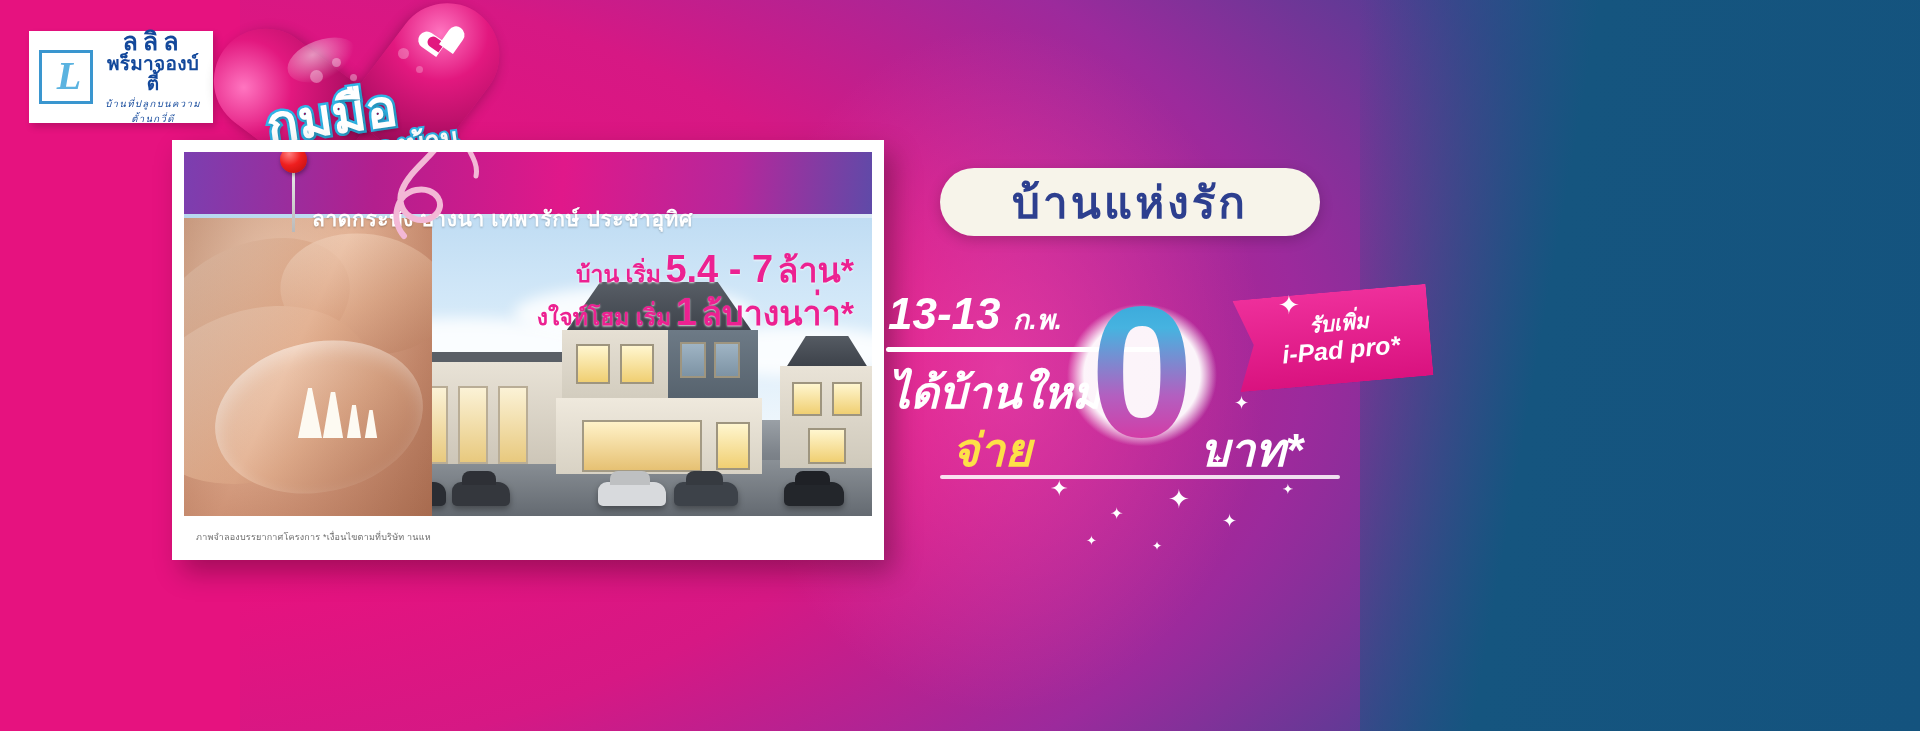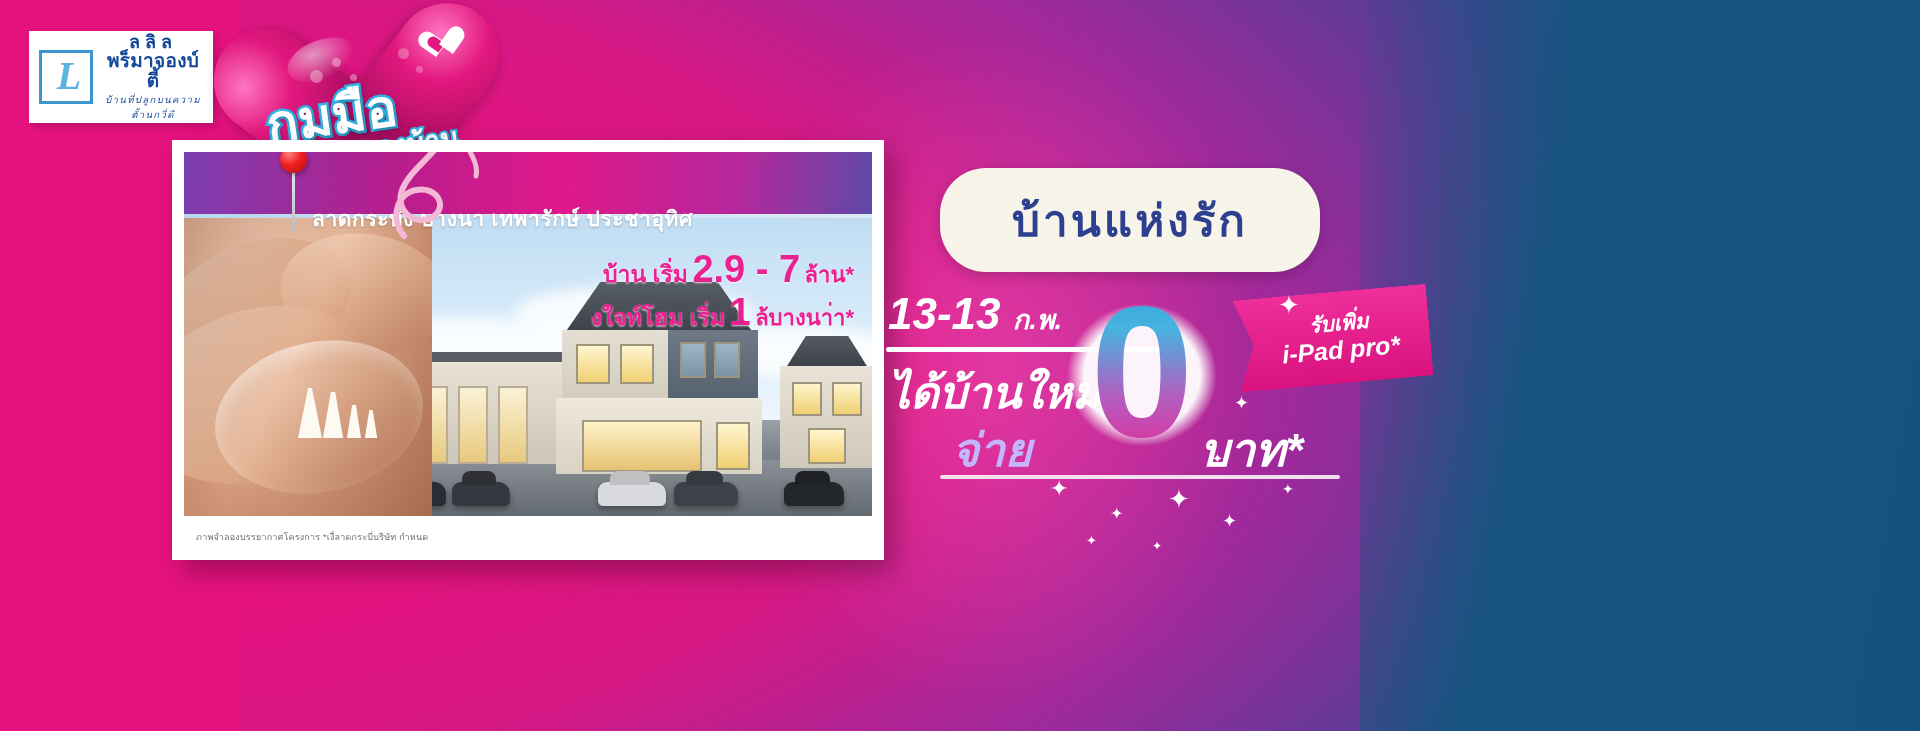--- a/index.html
+++ b/index.html
@@ -55,21 +55,21 @@
     font-style:italic;
     font-weight:700;
     font-size:40px;
     color:#5bb3e0;
     line-height:1;
     transform:translateY(-1px);
     letter-spacing:-6px;
   }
   .logo-text { flex:1; padding-top:2px; }
   .logo-th1 {
-    font-size:18px; color:#13489b; font-weight:700;
+    font-size:25px; color:#13489b; font-weight:700;
     letter-spacing:5px; line-height:.95; text-align:center;
   }
   .logo-th2 {
     font-size:19px; color:#13489b; font-weight:700;
     line-height:1.05; text-align:center; letter-spacing:.3px;
   }
   .logo-tag {
     font-size:9.5px; color:#13489b; font-style:italic;
     text-align:center; letter-spacing:1.4px; margin-top:2px;
   }
@@ -319,31 +319,31 @@
   .price-wrap {
     position:absolute; right:18px; top:96px; z-index:5; text-align:right;
   }
   .price-line {
     white-space:nowrap; line-height:1.12;
     color:#ec2191; font-weight:700;
     text-shadow:0 1px 2px rgba(255,255,255,.8);
   }
   .pl-sm { font-size:23px; }
   .pl-big { font-size:38px; font-weight:900; }
-  .pl-mid { font-size:22px; font-weight:900; }
+  .pl-mid { font-size:34px; font-weight:900; }
 
   .disclaimer {
     position:absolute; left:24px; bottom:16px;
     font-size:9px; color:#6d6d6d; letter-spacing:.2px;
   }
 
   
   .pill {
     position:absolute; left:940px; top:168px;
-    width:380px; height:104px;
+    width:380px; height:68px;
     background:#f7f4ea;
     border-radius:46px;
     display:flex; align-items:center; justify-content:center;
     box-shadow:0 4px 14px rgba(0,0,0,.2);
   }
   .pill-text {
     font-size:44px; font-weight:900; color:#2d3f8f;
     letter-spacing:3px; white-space:nowrap;
   }
 
@@ -360,21 +360,21 @@
     position:absolute; left:6px; top:62px; width:286px; height:5px;
     background:#ffffff; border-radius:3px;
   }
   .l2 {
     position:absolute; left:8px; top:72px;
     font-size:44px; font-weight:900; font-style:italic; color:#ffffff;
     white-space:nowrap;
   }
   .l3 {
     position:absolute; left:72px; top:128px;
-    font-size:46px; font-weight:900; font-style:italic; color:#c4b5fd;
+    font-size:46px; font-weight:900; font-style:italic; color:#fde047;
     white-space:nowrap;
   }
   .rule2 {
     position:absolute; left:60px; top:190px; width:400px; height:4px;
     background:rgba(255,255,255,.85); border-radius:3px;
   }
   .baht {
     position:absolute; left:320px; top:128px;
     font-size:46px; font-weight:900; font-style:italic; color:#ffffff;
     white-space:nowrap;
@@ -551,32 +551,32 @@
       <div class="band-text">ลาดกระบัง บางนา เทพารักษ์ ประชาอุทิศ</div>
 
       <svg class="ribbon-curl" viewBox="0 0 140 150">
         <path d="M70 8 C64 46, 28 60, 18 86 C10 108, 34 124, 50 112 C64 101, 52 82, 32 86 C12 90, 6 116, 20 132" fill="none" stroke="#f3b8d6" stroke-width="6" stroke-linecap="round"></path>
         <path d="M70 8 C76 40, 96 54, 92 72" fill="none" stroke="#f3b8d6" stroke-width="5" stroke-linecap="round"></path>
       </svg>
 
       <div class="price-wrap">
         <div class="price-line">
           <span class="pl-sm">บ้าน เริ่ม</span>
-          <span class="pl-big">2.9 - 7</span>
+          <span class="pl-big">5.4 - 7</span>
           <span class="pl-mid">ล้าน*</span>
         </div>
         <div class="price-line">
           <span class="pl-sm">งใจท์โฮม เริ่ม</span>
           <span class="pl-big">1</span>
           <span class="pl-mid">ล้บางนา่า*</span>
         </div>
       </div>
     </div>
 
-    <div class="disclaimer">ภาพจำลองบรรยากาศโครงการ *เงื่ลาดกระบี่บริษัท กำหนด</div>
+    <div class="disclaimer">ภาพจำลองบรรยากาศโครงการ *เงื่อนไขตามที่บริษัท านแห</div>
   </div>
 
   <div class="pill">
     <span class="pill-text">บ้านแห่งรัก</span>
   </div>
 
   <div class="offer">
     <div class="date-line">
       <span>13-13</span>
       <span class="small">ก.พ.</span>

